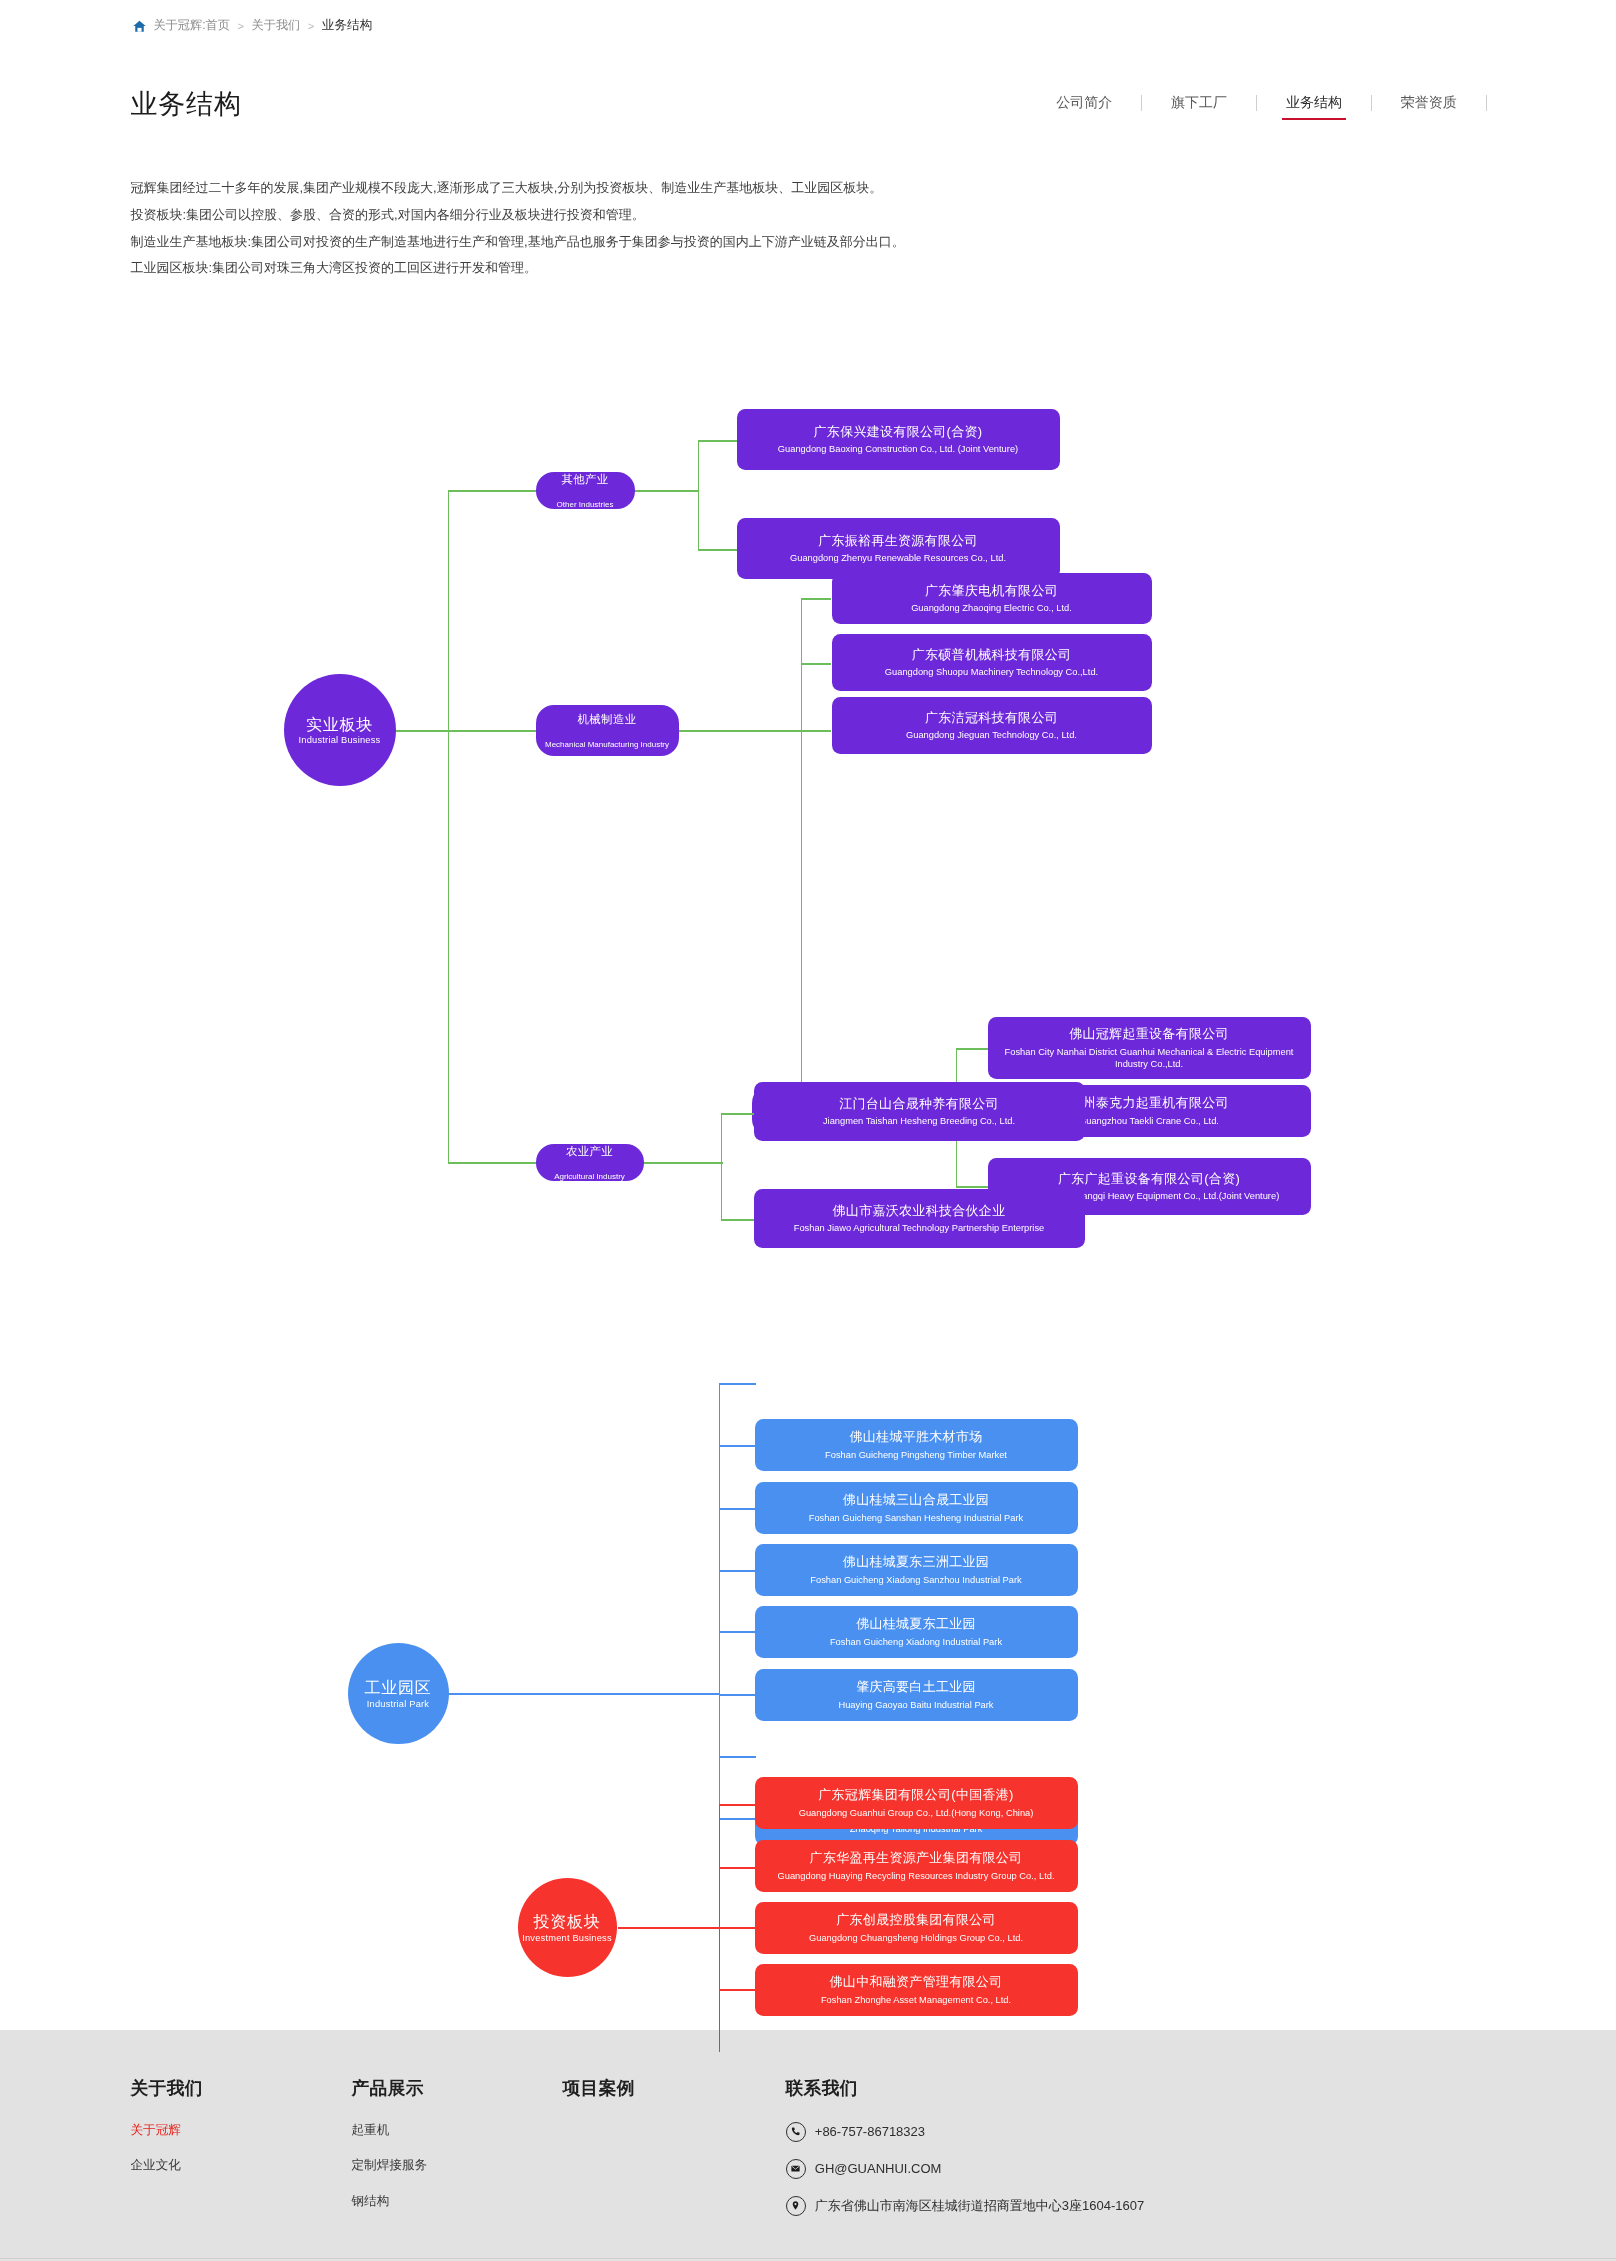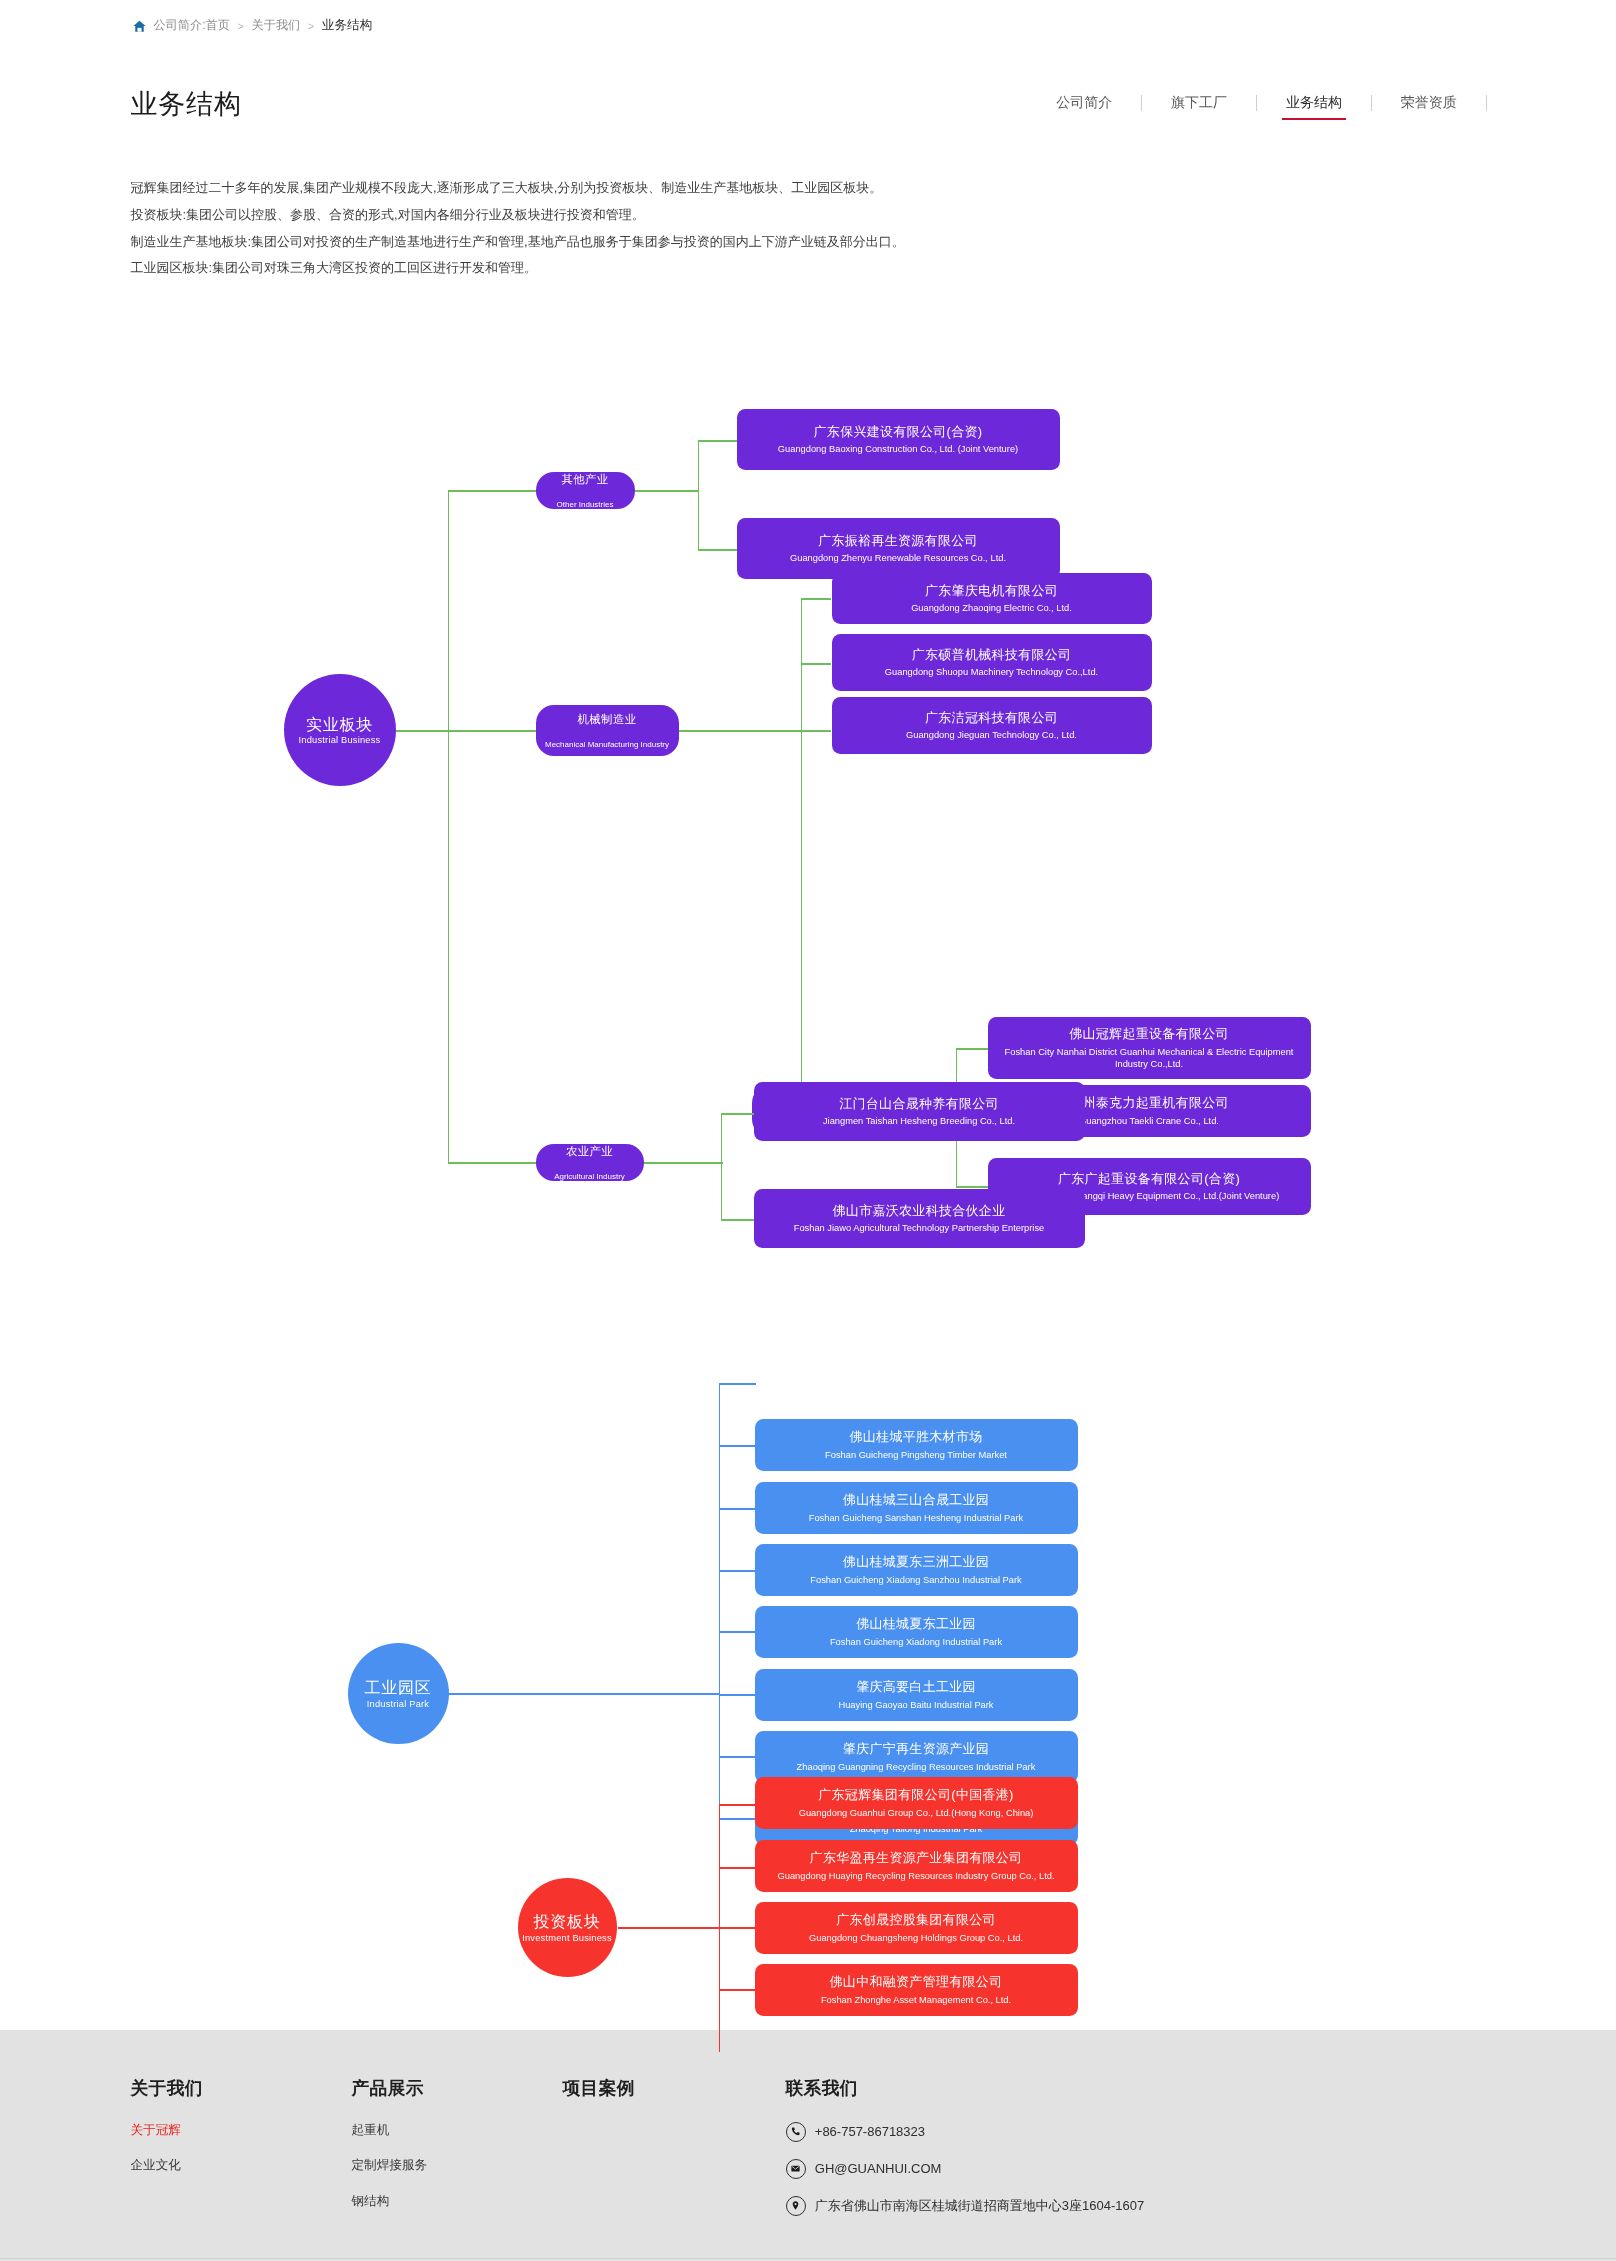--- a/index.html
+++ b/index.html
@@ -201,21 +201,21 @@
 
   <div class="breadcrumb-bar">
     <div class="inner">
       <div class="breadcrumb">
         <span class="home-icon">
           <svg width="17" height="17" viewBox="0 0 20 20">
             <path d="M10 3.2 L2.8 9.4 L5.0 9.4 L5.0 16.2 L15.0 16.2 L15.0 9.4 L17.2 9.4 Z" fill="#1b6ca8"></path>
             <path d="M7.6 16.2 L7.6 11.6 L12.4 11.6 L12.4 16.2 Z" fill="#ffffff"></path>
           </svg>
         </span>
-        <span class="bc-link">公司简介:首页</span>
+        <span class="bc-link">关于冠辉:首页</span>
         <span class="bc-sep">&gt;</span>
         <span class="bc-link">关于我们</span>
         <span class="bc-sep">&gt;</span>
         <span class="bc-current">业务结构</span>
       </div>
     </div>
   </div>
 
   <div class="header-row">
     <div class="page-title">业务结构</div>
@@ -368,24 +368,20 @@
       <div class="cn">佛山桂城夏东三洲工业园</div>
       <div class="en">Foshan Guicheng Xiadong Sanzhou Industrial Park</div>
     </div>
     <div class="leaf c-blue" style="left:624px; top:431px; width:323px; height:52px;">
       <div class="cn">佛山桂城夏东工业园</div>
       <div class="en">Foshan Guicheng Xiadong Industrial Park</div>
     </div>
     <div class="leaf c-blue" style="left:624px; top:494px; width:323px; height:52px;">
       <div class="cn">肇庆高要白土工业园</div>
       <div class="en">Huaying Gaoyao Baitu Industrial Park</div>
-    </div>
-    <div class="leaf c-blue" style="left:624px; top:556px; width:323px; height:52px;">
-      <div class="cn">肇庆广宁再生资源产业园</div>
-      <div class="en">Zhaoqing Guangning Recycling Resources Industrial Park</div>
     </div>
     <div class="leaf c-blue" style="left:624px; top:618px; width:323px; height:52px;">
       <div class="cn">肇庆泰隆工业园</div>
       <div class="en">Zhaoqing Tailong Industrial Park</div>
     </div>
   </div>
 
   <div class="chart-area" style="height:278px; margin-top:63px;">
     <div class="node-circle c-red" style="left:387px; top:126px; width:99px; height:99px;">
       <div class="cn">投资板块</div>

